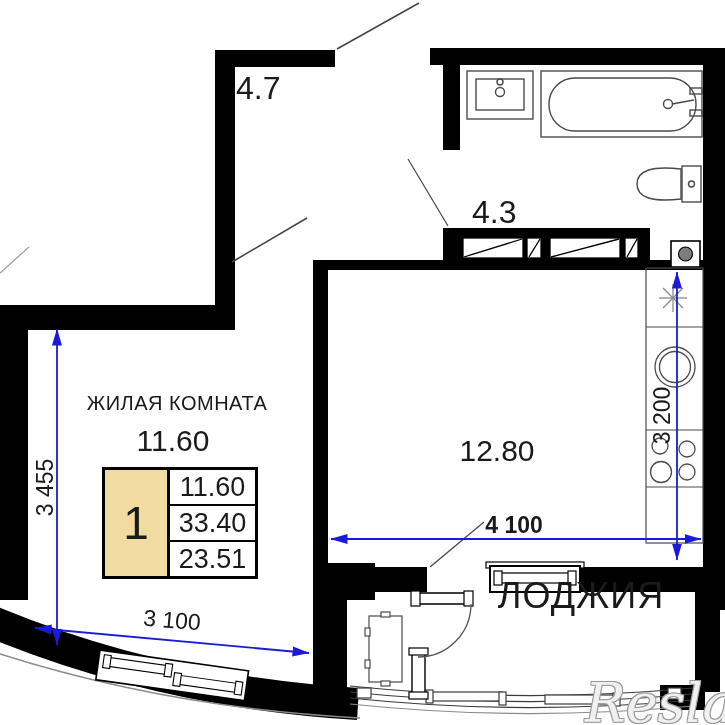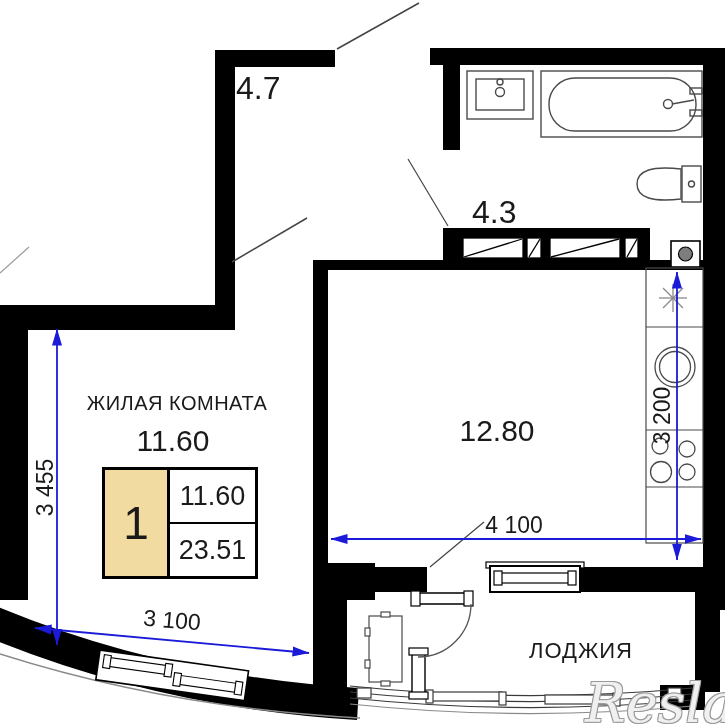--- a/index.html
+++ b/index.html
@@ -183,34 +183,35 @@
       <line x1="57" y1="329" x2="57" y2="645" marker-start="url(#arrS)" marker-end="url(#arrE)"></line>
       <line x1="35" y1="628" x2="309" y2="653" marker-start="url(#arrS)" marker-end="url(#arrE)"></line>
       <line x1="331" y1="539" x2="701" y2="539" marker-start="url(#arrS)" marker-end="url(#arrE)"></line>
       <line x1="677" y1="272" x2="677" y2="560" marker-start="url(#arrS)" marker-end="url(#arrE)"></line>
     </g>
   </svg>
 
   <div class="lbl room-name" style="left:27px;top:393px;width:300px;">ЖИЛАЯ КОМНАТА</div>
   <div class="lbl room-area" style="left:73px;top:426px;width:200px;">11.60</div>
 
-  <div class="lbl room-area" style="left:397px;top:416px;width:200px;">12.80</div>
-
-  <div class="lbl room-name" style="left:481px;top:640px;width:200px;font-size:22px;letter-spacing:1px;">ЛОДЖИЯ</div>
+  <div class="lbl room-area" style="left:397px;top:436px;width:200px;">12.80</div>
+
+  <div class="lbl room-name" style="left:481px;top:578px;width:200px;font-size:36px;letter-spacing:1px;">ЛОДЖИЯ</div>
 
   <div class="lbl zone-area" style="left:236px;top:72px;">4.7</div>
   <div class="lbl zone-area" style="left:460px;top:196px;margin-left:12px;">4.3</div>
 
   <div class="lbl dim rot90" style="left:-5px;top:476px;width:100px;">3 455</div>
   <div class="lbl dim" style="left:122px;top:609px;width:100px;transform:rotate(5deg);">3 100</div>
-  <div class="lbl dim" style="left:464px;top:514px;width:100px;">4 100</div>
+  <div class="lbl dim" style="left:464px;top:514px;width:100px;font-weight:bold;">4 100</div>
   <div class="lbl dim rot90" style="left:612px;top:404px;width:100px;">3 200</div>
 
   <div id="info-table">
     <div class="flat-cell">1</div>
     <div class="vals">
       <div>11.60</div>
+      <div>33.40</div>
       <div>23.51</div>
     </div>
   </div>
 
   <div id="watermark">Reslate</div>
 </div>
 
 </body></html>

